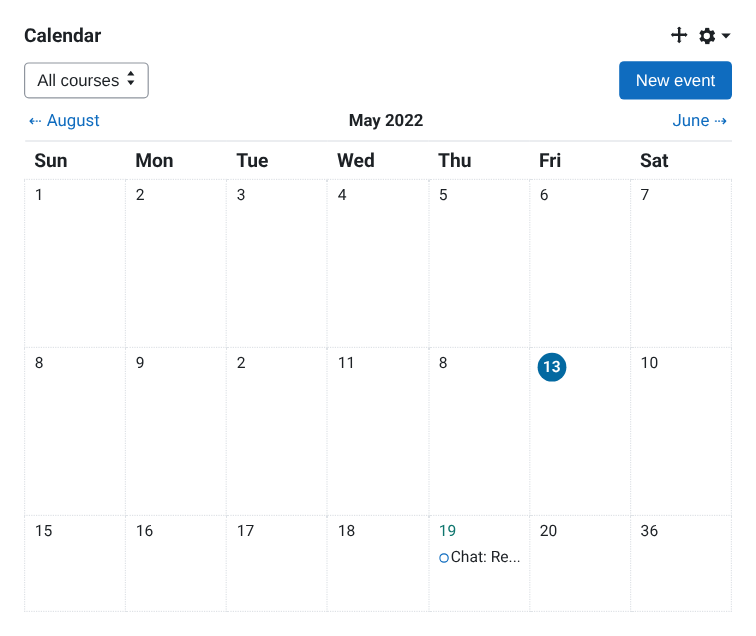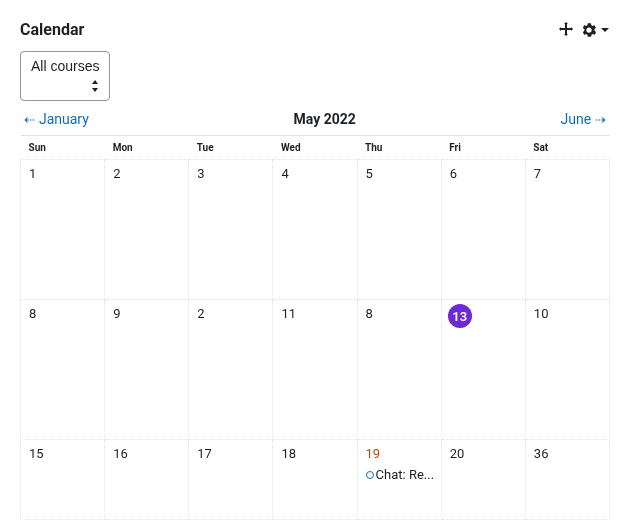--- a/index.html
+++ b/index.html
@@ -35,25 +35,24 @@
     align-items: center;
     margin-bottom: 10px;
   }
   .course-select {
     border: 1px solid #8f959e;
     border-radius: 4px;
     padding: 6px 10px;
     background: #fff;
     color: #1d2125;
     display: inline-flex;
-    align-items: flex-end;
+    align-items: flex-start;
     gap: 6px;
     cursor: pointer;
     font-size: 14px;
-    flex-direction: column;
   }
   .sort-icon { font-size: 10px; line-height: 1; color: #1d2125; }
   .new-event {
     background: #0f6cbf;
     color: #fff;
     border: none;
     border-radius: 4px;
     padding: 8px 14px;
     font-size: 14px;
     cursor: pointer;
@@ -78,47 +77,47 @@
     font-weight: bold;
   }
   .arrow { font-size: 13px; }
   table.calendar {
     width: 100%;
     border-collapse: collapse;
     table-layout: fixed;
   }
   table.calendar th {
     text-align: left;
-    font-size: 10px;
+    font-size: 16px;
     font-weight: bold;
     padding: 6px 8px;
     border-top: 1px solid #dee2e6;
     border-bottom: 1px dotted #dee2e6;
   }
   table.calendar td {
     border: 1px dotted #dee2e6;
     height: 140px;
     vertical-align: top;
     padding: 6px 8px;
     font-size: 13px;
   }
   .today {
     display: inline-flex;
     width: 24px;
     height: 24px;
-    background: #6d28d9;
+    background: #0369a1;
     color: #fff;
     border-radius: 50%;
     align-items: center;
     justify-content: center;
     font-weight: 600;
     margin: -2px 0 0 -2px;
   }
   .event-day .daynum {
-    color: #c2410c;
+    color: #0f766e;
   }
   .event-item {
     margin-top: 6px;
     font-size: 13px;
     color: #1d2125;
     display: flex;
     align-items: center;
     gap: 2px;
     white-space: nowrap;
     overflow: hidden;
@@ -160,26 +159,27 @@
 
 <div class="toolbar">
   <button class="course-select">
     <span>All courses</span>
     <span class="sort-icon">
       <svg width="8" height="12" viewBox="0 0 8 12" fill="currentColor">
           <path d="M4 0L1 4h6L4 0zM4 12l3-4H1l3 4z"></path>
         </svg>
     </span>
   </button>
+  <button class="new-event">New event</button>
 </div>
 
 <div class="month-nav">
   <a href="#">
     <span class="arrow">⇠</span>
-    <span>January</span>
+    <span>August</span>
   </a>
   <div class="month-title">May 2022</div>
   <a href="#">
     <span>June</span>
     <span class="arrow">⇢</span>
   </a>
 </div>
 
 <table class="calendar">
   <thead>

